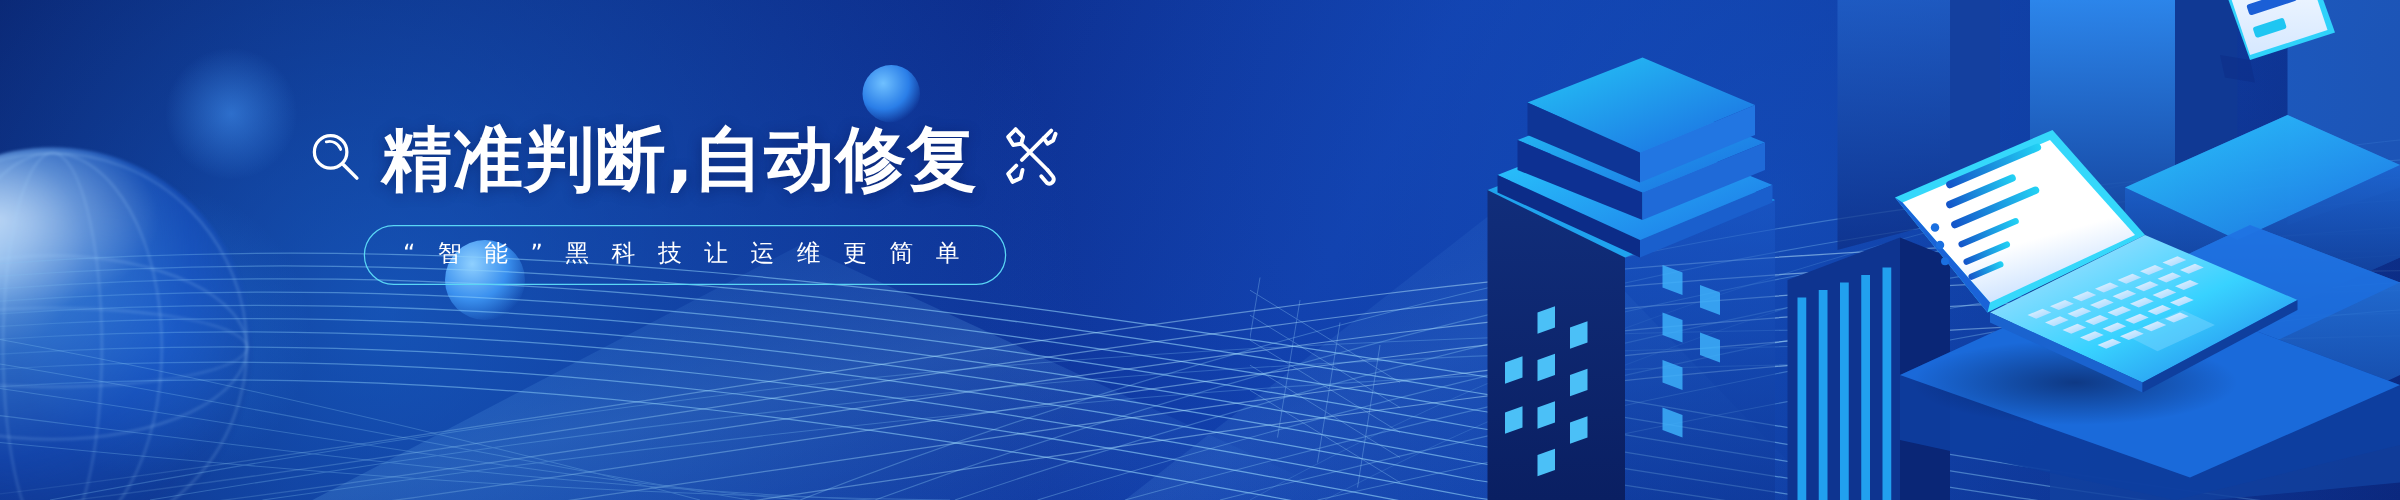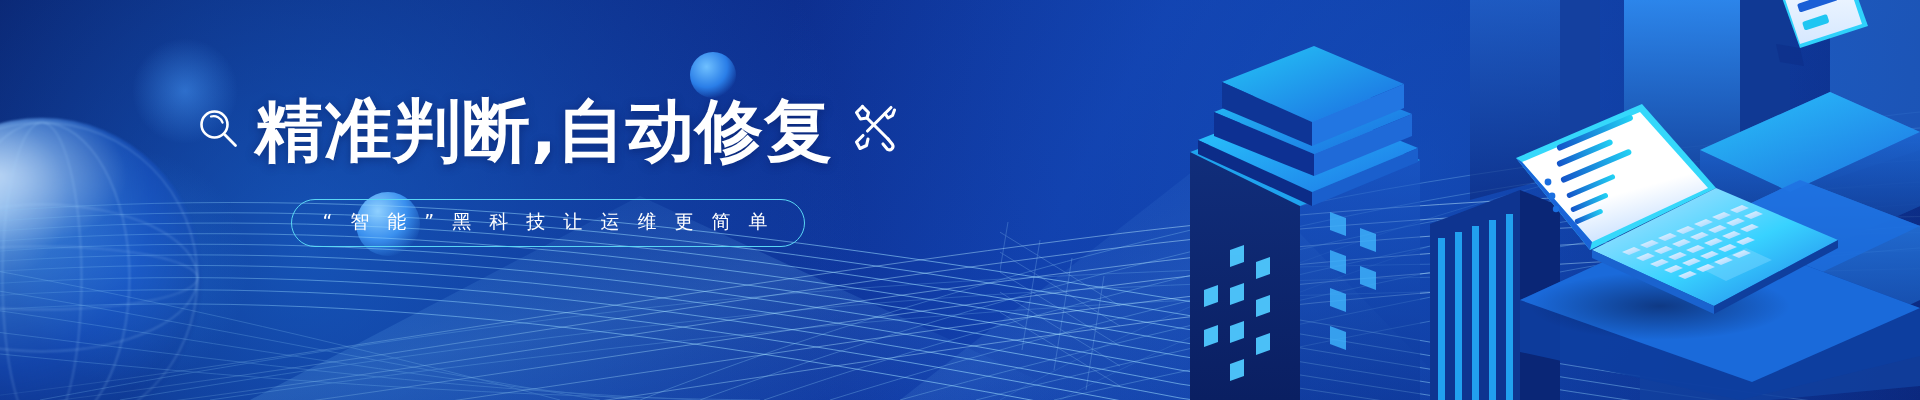--- a/index.html
+++ b/index.html
@@ -56,28 +56,28 @@
     display:flex; flex-direction:column; align-items:center;
   }
   .headline-row {
     display:flex; align-items:center; justify-content:center;
     gap:14px; white-space:nowrap;
   }
   .mag-icon { flex:0 0 auto; margin-bottom:6px; }
   .wrench-icon { flex:0 0 auto; margin-bottom:10px; }
   .headline {
     font-family:"DejaVu Sans","Liberation Sans",sans-serif;
-    font-size:68px; font-weight:700; color:#ffffff;
+    font-size:56px; font-weight:700; color:#ffffff;
     letter-spacing:1px; line-height:1.04;
     text-shadow:0 2px 10px rgba(4,20,80,0.45);
   }
   .headline .comma { letter-spacing:0; }
 
   .pill {
-    margin-top:32px;
+    margin-top:20px;
     border:1.6px solid #5ad6f5;
     border-radius:999px;
     padding:9px 30px 11px;
     display:inline-flex; align-items:center; justify-content:center;
     white-space:nowrap;
     text-align:center;
   }
   .pill-text {
     font-family:"DejaVu Sans","Liberation Sans",sans-serif;
     font-size:19px; color:#ffffff; font-weight:400;

